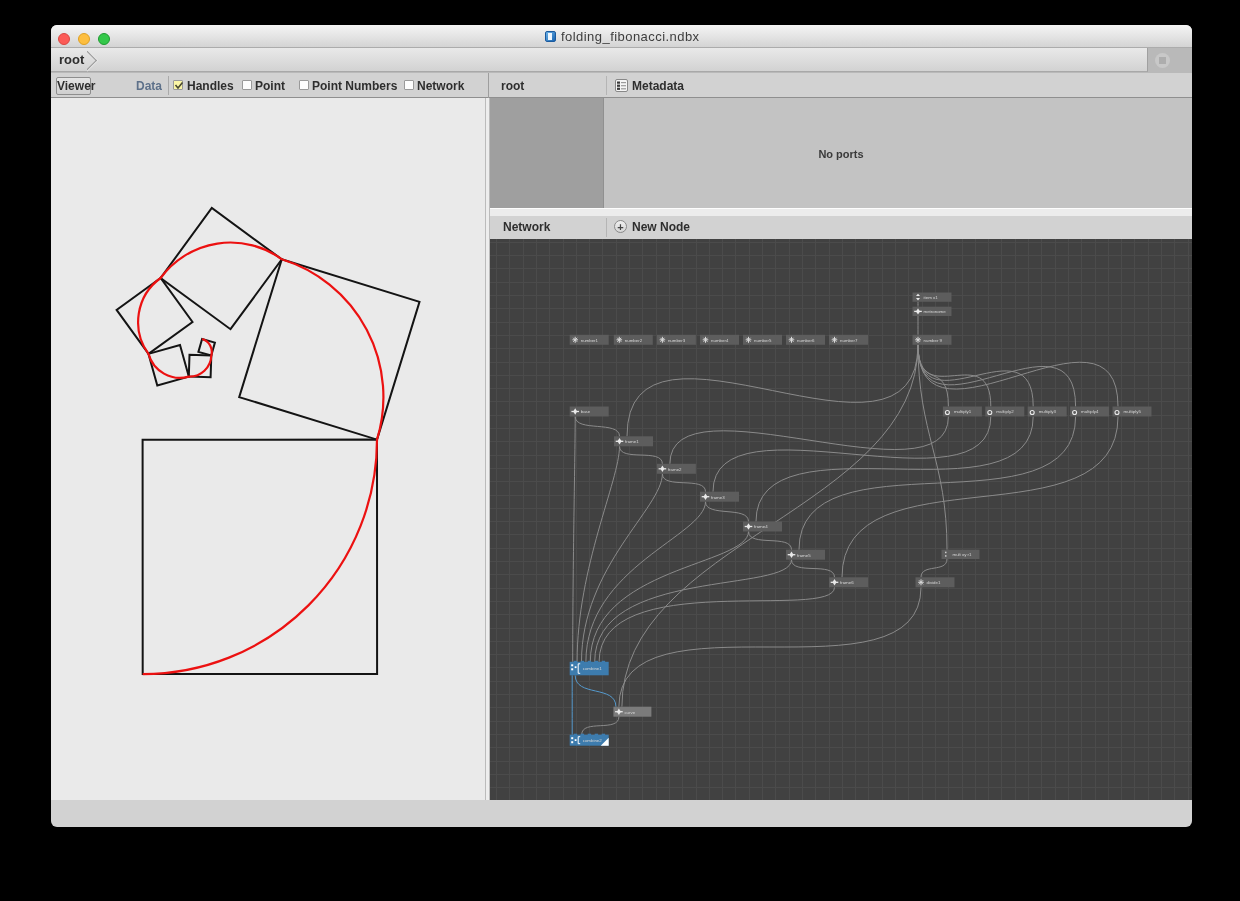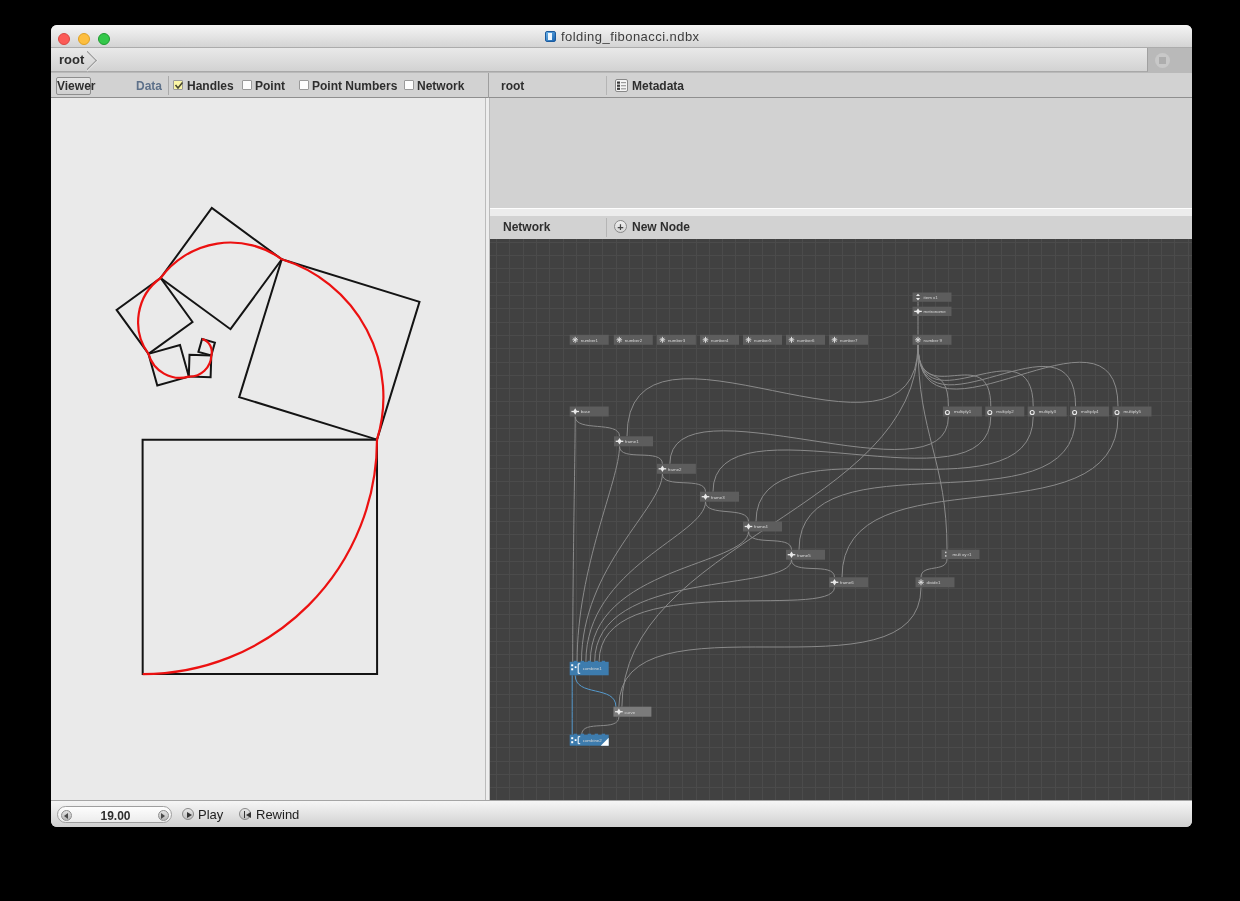--- a/index.html
+++ b/index.html
@@ -109,20 +109,24 @@
 <path d="M 377.0 439.6 L 419.5 301.9 L 281.8 259.3 L 239.2 397.1 Z" fill="none" stroke="#141414" stroke-width="2"></path>
 <path d="M 281.8 259.3 L 211.8 208.0 L 160.6 278.0 L 230.5 329.2 Z" fill="none" stroke="#141414" stroke-width="2"></path>
 <path d="M 160.6 278.0 L 116.6 309.9 L 148.5 353.9 L 192.5 322.0 Z" fill="none" stroke="#141414" stroke-width="2"></path>
 <path d="M 148.5 353.9 L 157.3 385.4 L 188.8 376.6 L 180.0 345.1 Z" fill="none" stroke="#141414" stroke-width="2"></path>
 <path d="M 188.8 376.6 L 210.6 377.3 L 211.3 355.5 L 189.5 354.8 Z" fill="none" stroke="#141414" stroke-width="2"></path>
 <path d="M 211.3 355.5 L 214.9 342.6 L 202.1 339.0 L 198.4 351.9 Z" fill="none" stroke="#141414" stroke-width="2"></path>
       <path d="M 142.7 674.1 A 234.4 234.4 0 0 0 377.0 439.6 A 144.2 144.2 0 0 0 281.8 259.3 A 86.7 86.7 0 0 0 160.6 278.0 A 54.3 54.3 0 0 0 148.5 353.9 A 32.7 32.7 0 0 0 188.8 376.6 A 21.8 21.8 0 0 0 211.3 355.5 A 13.4 13.4 0 0 0 202.1 339.0" fill="none" stroke="#ec1111" stroke-width="2.2"></path>
     </svg>
   </div>
   <div id="vsplit"></div>
+  <div id="ports">
+      <div id="portsleft"></div>
+      <div id="noports">No ports</div>
+    </div>
   <div id="hsplit"></div>
   <div id="nethead">
     <div id="netlbl">Network</div>
     <div id="nnsep"></div>
     <div id="plus">+</div>
     <div id="nnbtn" style="left:142px;">New Node</div>
   </div>
   <div id="netcanvas">
     <svg width="702" height="561" viewBox="0 0 702 561" font-family="Liberation Sans,sans-serif">
       <path d="M6.5 0V561 M19.8 0V561 M33.1 0V561 M46.4 0V561 M59.7 0V561 M73.0 0V561 M86.3 0V561 M99.6 0V561 M112.9 0V561 M126.2 0V561 M139.5 0V561 M152.8 0V561 M166.1 0V561 M179.4 0V561 M192.7 0V561 M206.0 0V561 M219.3 0V561 M232.6 0V561 M245.9 0V561 M259.2 0V561 M272.5 0V561 M285.8 0V561 M299.1 0V561 M312.4 0V561 M325.7 0V561 M339.0 0V561 M352.3 0V561 M365.6 0V561 M378.9 0V561 M392.2 0V561 M405.5 0V561 M418.8 0V561 M432.1 0V561 M445.4 0V561 M458.7 0V561 M472.0 0V561 M485.3 0V561 M498.6 0V561 M511.9 0V561 M525.2 0V561 M538.5 0V561 M551.8 0V561 M565.1 0V561 M578.4 0V561 M591.7 0V561 M605.0 0V561 M618.3 0V561 M631.6 0V561 M644.9 0V561 M658.2 0V561 M671.5 0V561 M684.8 0V561 M698.1 0V561 M0 3.3H702 M0 16.6H702 M0 29.9H702 M0 43.2H702 M0 56.5H702 M0 69.8H702 M0 83.1H702 M0 96.4H702 M0 109.7H702 M0 123.0H702 M0 136.3H702 M0 149.6H702 M0 162.9H702 M0 176.2H702 M0 189.5H702 M0 202.8H702 M0 216.1H702 M0 229.4H702 M0 242.7H702 M0 256.0H702 M0 269.3H702 M0 282.6H702 M0 295.9H702 M0 309.2H702 M0 322.5H702 M0 335.8H702 M0 349.1H702 M0 362.4H702 M0 375.7H702 M0 389.0H702 M0 402.3H702 M0 415.6H702 M0 428.9H702 M0 442.2H702 M0 455.5H702 M0 468.8H702 M0 482.1H702 M0 495.4H702 M0 508.7H702 M0 522.0H702 M0 535.3H702 M0 548.6H702" stroke="#4b4b4b" stroke-width="1" fill="none" shape-rendering="crispEdges"></path>
@@ -262,28 +266,12 @@
         <rect x="104.7" y="494.7" width="3.4" height="1.6" fill="#3d7cae"></rect>
         <rect x="111.7" y="494.7" width="3.4" height="1.6" fill="#3d7cae"></rect>
         <rect x="81.2" y="498.2" width="2" height="2" fill="#fff"></rect>
         <rect x="81.2" y="502.2" width="2" height="2" fill="#fff"></rect>
         <rect x="84.7" y="500.2" width="1.8" height="1.8" fill="#fff"></rect>
         <path d="M88.2 497.7 v7 M88.2 497.7 h2 M88.2 504.7 h2" stroke="#fff" fill="none"></path>
         <text x="92.7" y="503" font-size="4.4" fill="#d6d6d6">combine2</text>
 <path d="M110.7 506.7 l8 -8 v8 Z" fill="#fff"></path>
     </svg>
   </div>
-  <div id="bottom">
-    <div id="pill">
-      <div class="cbtn" style="left:2.5px;"></div>
-      <div class="tri" style="left:6px;top:5.5px;border-top:3px solid transparent;border-bottom:3px solid transparent;border-right:4.5px solid #4a4a4a;"></div>
-      <div class="cbtn" style="right:2.5px;"></div>
-      <div class="tri" style="right:6px;top:5.5px;border-top:3px solid transparent;border-bottom:3px solid transparent;border-left:4.5px solid #4a4a4a;"></div>
-      <div id="framenum">19.00</div>
-    </div>
-    <div class="pbc" style="left:131px;"></div>
-    <div class="tri" style="left:136px;top:10.5px;border-top:3.5px solid transparent;border-bottom:3.5px solid transparent;border-left:5px solid #333;"></div>
-    <div class="pbtxt" style="left:147px;">Play</div>
-    <div class="pbc" style="left:188px;"></div>
-    <div class="tri" style="left:194.5px;top:10.5px;border-top:3.5px solid transparent;border-bottom:3.5px solid transparent;border-right:5px solid #333;"></div>
-    <div style="position:absolute;left:192.5px;top:10px;width:1.5px;height:7px;background:#333;"></div>
-    <div class="pbtxt" style="left:205px;">Rewind</div>
-  </div>
 </div>
 </body></html>

